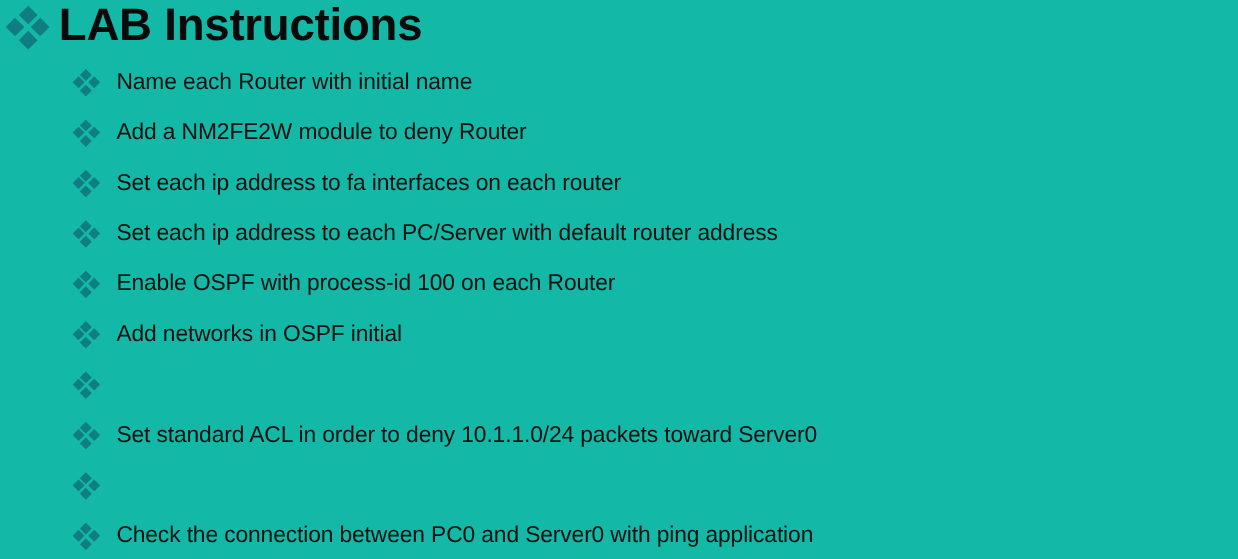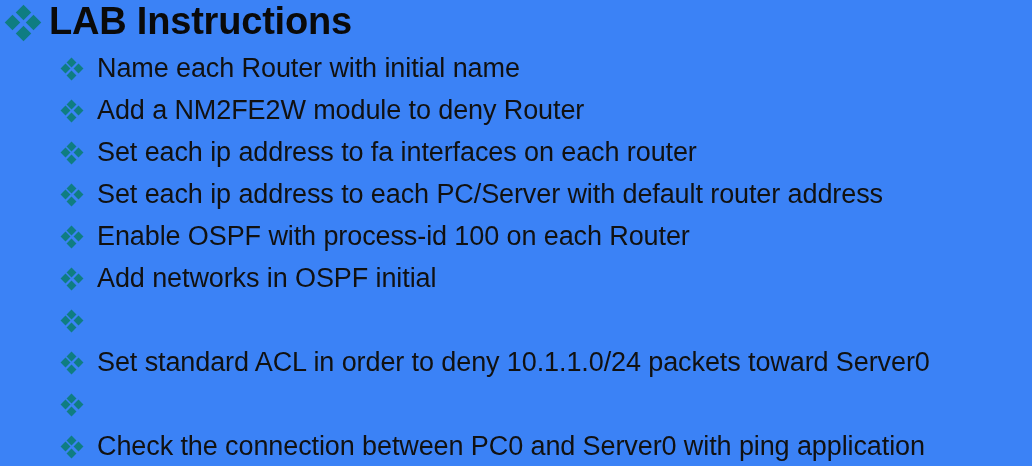--- a/index.html
+++ b/index.html
@@ -12,21 +12,21 @@
     height: 466px;
     overflow: hidden;
     font-family: "Liberation Sans", sans-serif;
     -webkit-font-smoothing: antialiased;
   }
 
   .slide {
     position: relative;
     width: 1032px;
     height: 466px;
-    background: #3b82f6;
+    background: #14b8a6;
     box-sizing: border-box;
   }
 
   
   .bullet {
     position: relative;
     flex: 0 0 auto;
     display: inline-block;
   }
   .bullet i {
@@ -86,21 +86,21 @@
   }
   .list-item {
     display: flex;
     align-items: center;
     height: 42px;
     white-space: nowrap;
   }
   .list-item .bullet.small { margin-top: 1px; }
   .item-text {
     margin-left: 15px;
-    font-size: 27px;
+    font-size: 19px;
     font-weight: normal;
     color: #111111;
     line-height: 1;
     letter-spacing: -0.1px;
   }
 </style>
 </head>
 <body>
 
 <div class="slide">

